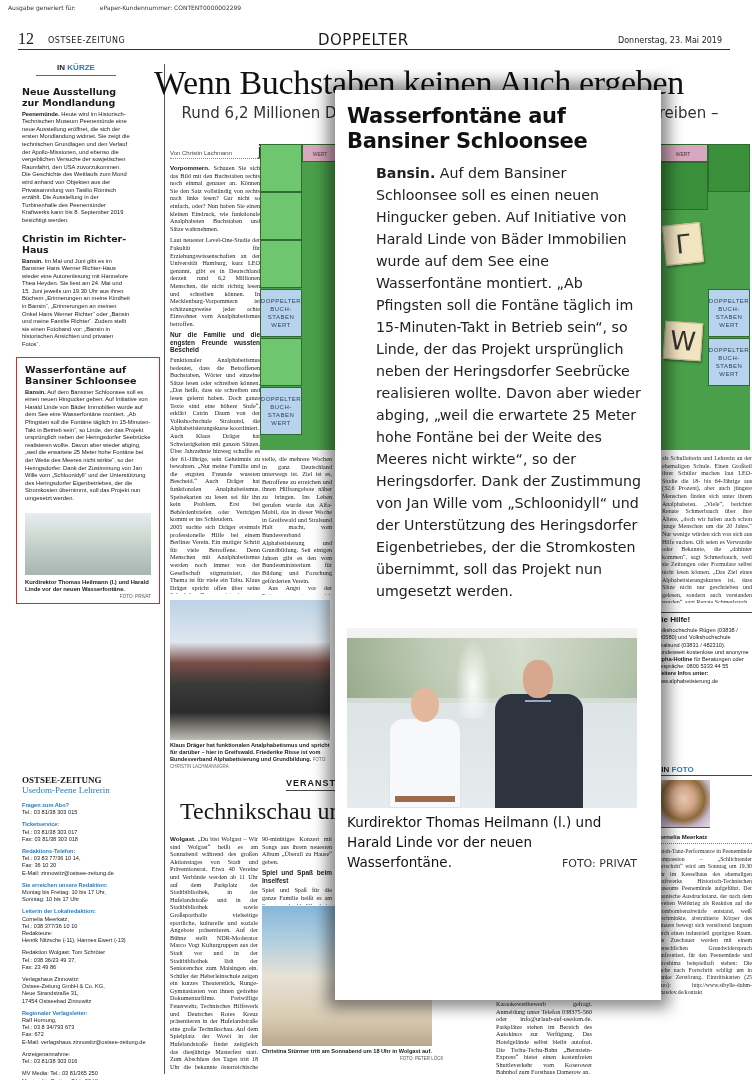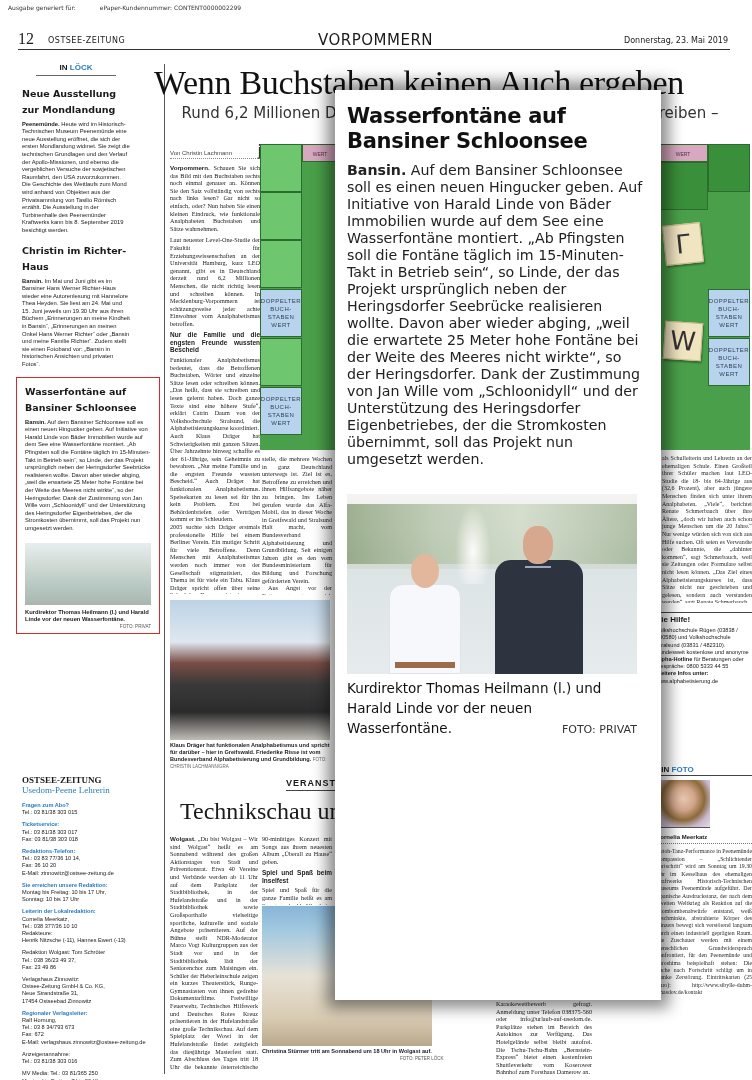--- a/index.html
+++ b/index.html
@@ -6,27 +6,27 @@
   html, body { width: 752px; height: 1080px; background: #ffffff; overflow: hidden; }
   body { position: relative; font-family: "Liberation Sans", sans-serif; color: #1a1a1a; }
 
   .meta-bar { position: absolute; left: 8px; top: 4px; font-size: 6px; color: #333; font-family: "DejaVu Sans", sans-serif; }
   .meta-bar span { margin-right: 22px; }
 
   .page-header { position: absolute; left: 18px; top: 30px; width: 712px; height: 20px; border-bottom: 1px solid #333; }
   .page-num { position: absolute; left: 0; top: 0; font-size: 16px; font-family: Liberation Serif, serif; }
   .paper-name { position: absolute; left: 30px; top: 6px; font-size: 8px; letter-spacing: 0.5px; font-family: "DejaVu Sans", sans-serif; }
   .section-name { position: absolute; left: 300px; top: 1px; font-size: 15px; letter-spacing: 0.5px; font-family: "DejaVu Sans", sans-serif; }
-  .issue-date { position: absolute; right: 2px; top: 6px; font-size: 8px; font-family: "DejaVu Sans", sans-serif; }
+  .issue-date { position: absolute; right: 8px; top: 6px; font-size: 8px; font-family: "DejaVu Sans", sans-serif; }
 
   
   .left-col { position: absolute; left: 22px; top: 64px; width: 108px; font-size: 5.8px; line-height: 7.6px; }
   .in-kuerze { text-align: center; font-weight: bold; font-size: 8px; padding-bottom: 3px; border-bottom: 1px solid #666; margin: 0 14px 10px 14px; }
   .in-kuerze .accent { color: #2a7bbd; }
-  .brief h3 { font-family: "DejaVu Sans", sans-serif; font-size: 9.5px; line-height: 16px; font-weight: bold; margin-bottom: 3px; }
+  .brief h3 { font-family: "DejaVu Sans", sans-serif; font-size: 9.5px; line-height: 11px; font-weight: bold; margin-bottom: 3px; }
   .brief p { margin-bottom: 8px; text-align: left; }
   .brief p b { font-weight: bold; }
   .brief.highlight { border: 1.6px solid #d42a2a; margin-left: -6px; width: 144px; padding: 6px 8px 10px 8px; }
   .left-photo { width: 100%; height: 62px; margin: 10px 0 4px 0; background: linear-gradient(180deg, #e8edf0 0%, #cdd8d0 40%, #b7c7c2 70%, #a9b6b0 100%); position: relative; }
   .photo-cap { font-weight: bold; font-size: 5.8px; line-height: 7.2px; }
   .photo-credit { font-size: 4.6px; color: #555; float: right; font-weight: normal; }
 
   .imprint { position: absolute; left: 22px; top: 775px; width: 138px; font-size: 5.6px; line-height: 7.2px; }
   .imprint .paper { font-family: "Liberation Serif", serif; font-weight: bold; font-size: 9px; line-height: 10px; }
   .imprint .sub { font-family: "Liberation Serif", serif; color: #2a7bbd; font-size: 9px; line-height: 11px; margin-bottom: 6px; }
@@ -63,21 +63,21 @@
   .hilfe-title { font-weight: bold; font-size: 8px; border-top: 1.5px solid #444; padding-top: 3px; margin-bottom: 4px; }
   .tipp-title { font-weight: bold; font-size: 8px; border-bottom: 1px solid #444; padding-bottom: 2px; margin: 8px 0 4px 0; }
   .tipp-title .accent { color: #2a7bbd; }
   .portrait { width: 54px; height: 48px; background: radial-gradient(circle at 50% 40%, #e8c9b0 0%, #d1a58a 30%, #8c6a3a 55%, #c8b8cf 75%, #e5dbe8 100%); border-bottom: 1px solid #555; }
   .author-name { font-weight: bold; font-size: 6px; margin: 6px 0 4px 0; border-bottom: 1px dotted #777; padding-bottom: 2px; }
 
   
   .overlay-shadow { position: absolute; left: 335px; top: 90px; width: 326px; height: 910px; box-shadow: 0 0 14px 8px rgba(0,0,0,0.45); }
   .overlay { position: absolute; left: 335px; top: 90px; width: 326px; height: 910px; background: #fff; padding: 14px 12px 0 12px; }
   .ov-title { font-family: "DejaVu Sans", sans-serif; font-weight: bold; font-size: 21px; line-height: 25px; color: #111; letter-spacing: -0.3px; margin-bottom: 8px; }
-  .ov-body { font-family: "DejaVu Sans", sans-serif; font-size: 14.2px; line-height: 17px; color: #222; }
+  .ov-body { font-family: "DejaVu Sans", sans-serif; font-size: 14.2px; line-height: 22px; color: #222; margin-left: 29px; }
   .ov-body b { font-weight: bold; }
   .ov-photo { position: relative; margin-top: 26px; width: 290px; height: 180px; overflow: hidden; background: linear-gradient(180deg, #f4f4f2 0%, #e9ecea 20%, #cfd8cf 35%, #dfe5e2 55%, #e7ecec 100%); }
   .ov-photo .trees { position: absolute; left: 0; top: 10px; width: 100%; height: 60px; background: linear-gradient(90deg, #8aa07a 0%, #b5c4aa 30%, #cfd9c5 60%, #a4b69a 100%); opacity: 0.8; }
   .ov-photo .water { position: absolute; left: 0; top: 75px; width: 100%; height: 105px; background: linear-gradient(180deg, #dde4e6 0%, #e6ebed 100%); }
   .ov-photo .fountain { position: absolute; left: 108px; top: 10px; width: 36px; height: 80px; background: radial-gradient(ellipse at 50% 60%, rgba(255,255,255,0.95), rgba(255,255,255,0) 70%); }
   .ov-photo .man1 { position: absolute; left: 42px; top: 60px; width: 72px; height: 120px; }
   .ov-photo .man1 .head { position: absolute; left: 22px; top: 0; width: 28px; height: 34px; border-radius: 50%; background: #e3b79c; }
   .ov-photo .man1 .torso { position: absolute; left: 0; top: 30px; width: 72px; height: 90px; background: #f7f8fb; border-radius: 14px 14px 0 0; border: 1px solid #dfe3ea; }
   .ov-photo .man1 .belt { position: absolute; left: 6px; top: 108px; width: 60px; height: 6px; background: #9b6b4a; }
   .ov-photo .man2 { position: absolute; left: 148px; top: 32px; width: 88px; height: 148px; }
@@ -93,27 +93,27 @@
 <body>
 
 <div class="meta-bar">
   <span>Ausgabe generiert für:</span>
   <span>ePaper-Kundennummer: CONTENT0000002299</span>
 </div>
 
 <div class="page-header">
   <span class="page-num">12</span>
   <span class="paper-name">OSTSEE-ZEITUNG</span>
-  <span class="section-name">VORPOMMERN</span>
+  <span class="section-name">DOPPELTER</span>
   <span class="issue-date">Donnerstag, 23. Mai 2019</span>
 </div>
 
 <div class="left-col">
   <div class="in-kuerze">
-    <span>IN </span><span class="accent">LÖCK</span>
+    <span>IN </span><span class="accent">KÜRZE</span>
   </div>
 
   <div class="brief">
     <h3>Neue Ausstellung zur Mondlandung</h3>
     <p><b>Peenemünde.</b><span> Heute wird im Historisch-Technischen Museum Peenemünde eine neue Ausstellung eröffnet, die sich der ersten Mondlandung widmet. Sie zeigt die technischen Grundlagen und den Verlauf der Apollo-Missionen, und ebenso die vergeblichen Versuche der sowjetischen Raumfahrt, den USA zuvorzukommen. Die Geschichte des Wettlaufs zum Mond wird anhand von Objekten aus der Privatsammlung von Tasilio Römisch erzählt. Die Ausstellung in der Turbinenhalle des Peenemünder Kraftwerks kann bis 8. September 2019 besichtigt werden.</span></p>
   </div>
 
   <div class="brief">
     <h3>Christin im Richter-Haus</h3>
     <p><b>Bansin.</b><span> Im Mai und Juni gibt es im Bansiner Hans Werner Richter-Haus wieder eine Autorenlesung mit Hannelore Thea Heyden. Sie liest am 24. Mai und 15. Juni jeweils um 19.30 Uhr aus ihren Büchern „Erinnerungen an meine Kindheit in Bansin“, „Erinnerungen an meinen Onkel Hans Werner Richter“ oder „Bansin und meine Familie Richter“. Zudem stellt sie einen Fotoband vor: „Bansin in historischen Ansichten und privaten Fotos“.</span></p>

